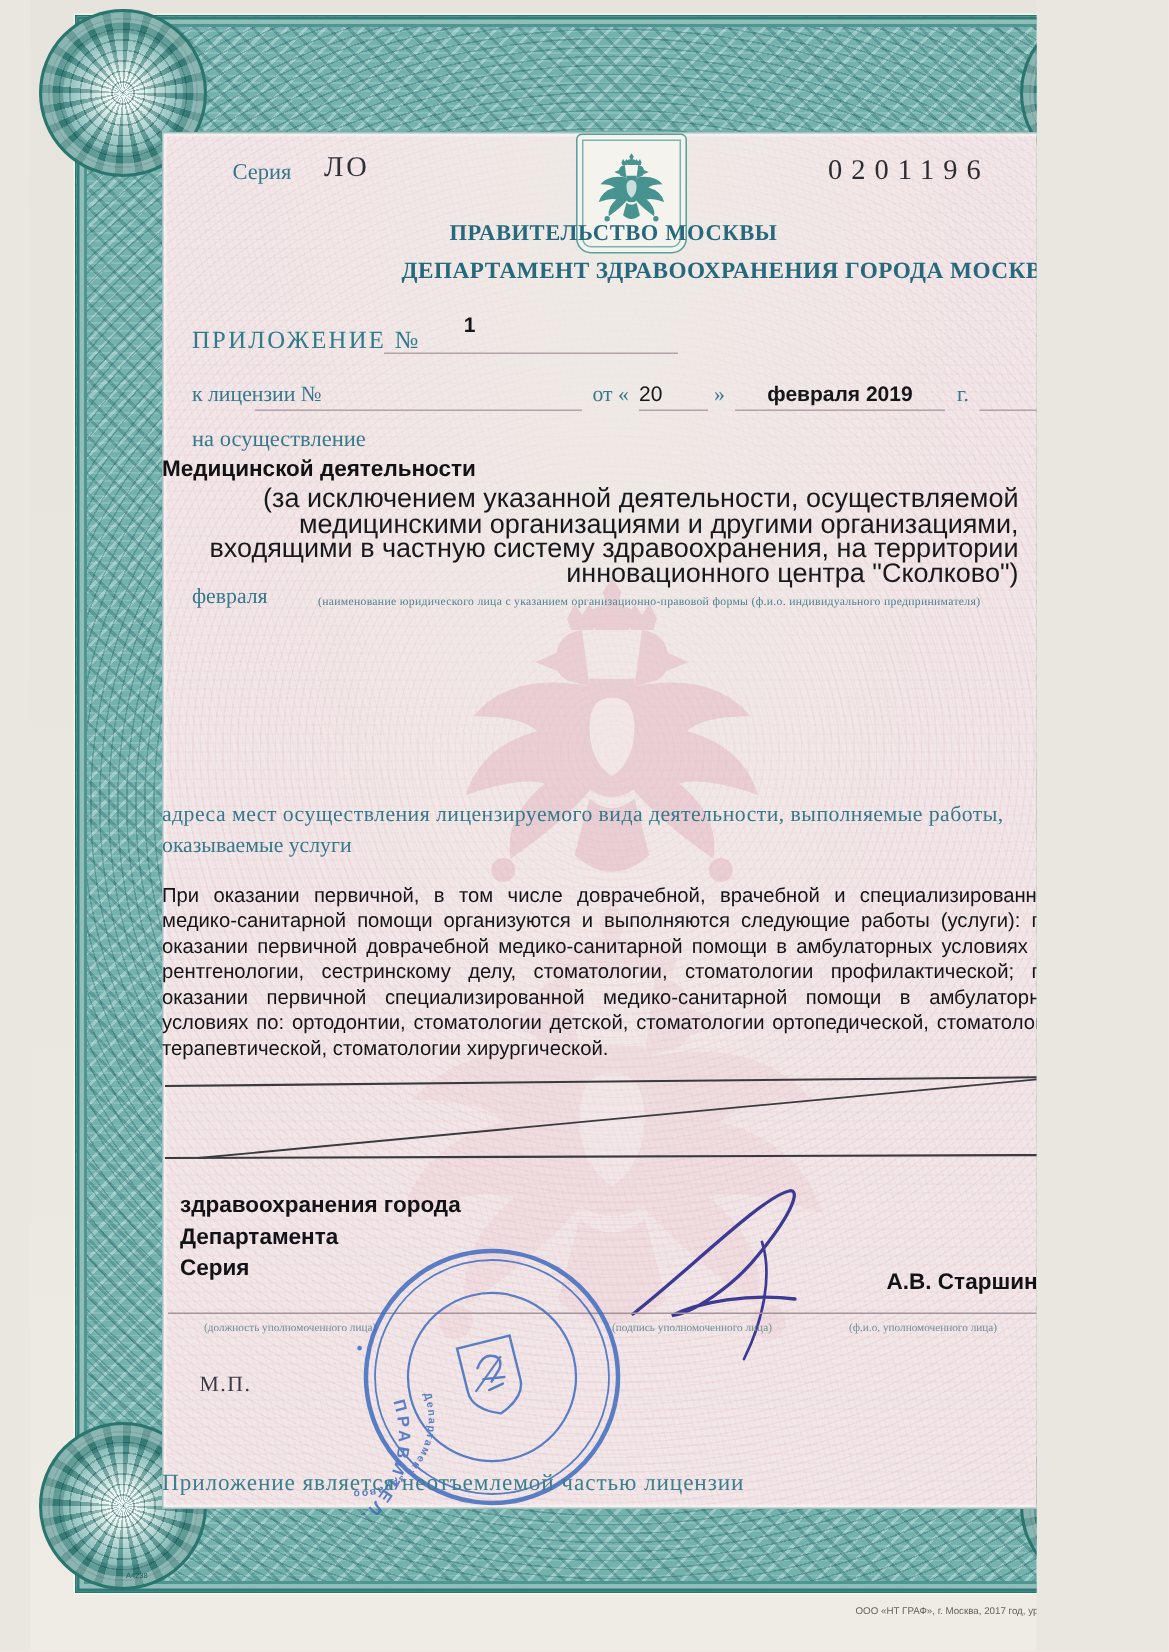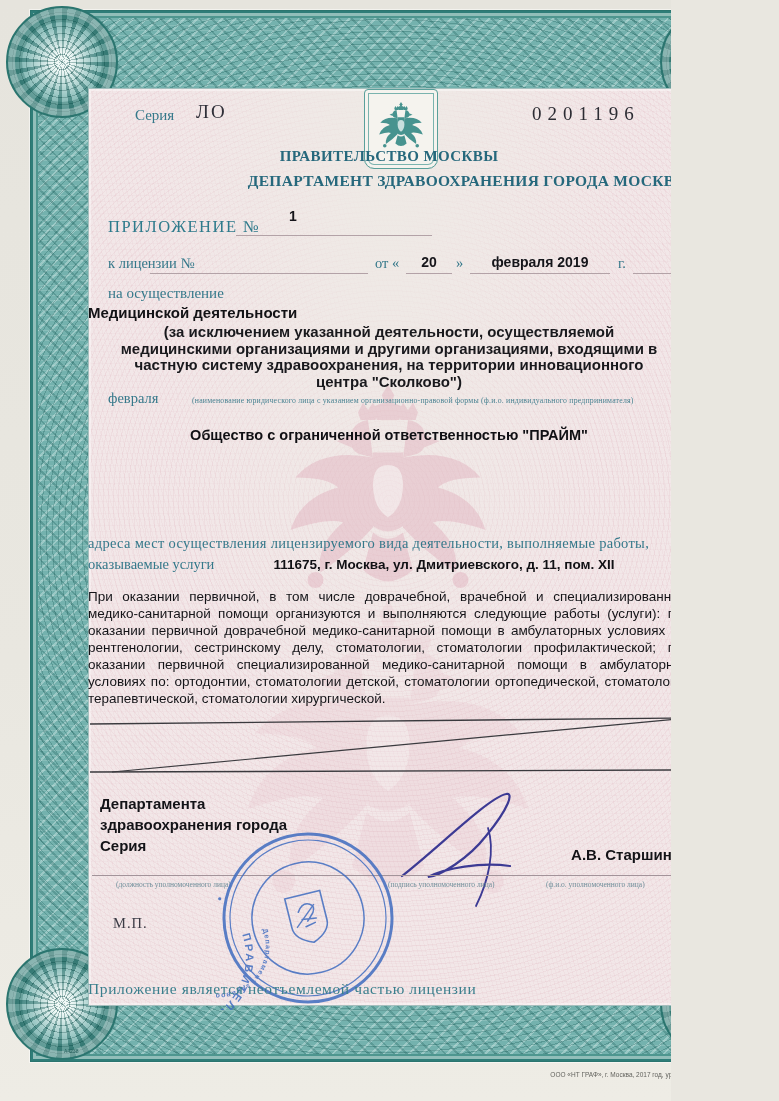--- a/index.html
+++ b/index.html
@@ -1,20 +1,20 @@
 <!DOCTYPE html>
 <html><head>
 <meta charset="utf-8">
 <style>
   * { margin:0; padding:0; box-sizing:border-box; }
   html,body { width:779px; height:1101px; }
   body { font-family:"Liberation Sans", sans-serif; background:#e9e7e0; }
 
   .page { position:relative; width:671px; height:1101px; overflow:hidden;
-    background:linear-gradient(180deg,#e6e4dd 0%, #e9e7e0 60%, #eeece5 100%); }
+    background:linear-gradient(180deg,#e6e4dd 0%, #e9e7e0 60%, #eeece5 100%);margin-left:20px; }
 
   
   .frame { position:absolute; left:30px; top:10px; width:718px; height:1052px;
     background-color:#74b2ae;
     background-image:
       repeating-radial-gradient(circle at 50% 50%, rgba(16,82,78,.28) 0 1px, transparent 1px 6px),
       repeating-linear-gradient(45deg, rgba(16,82,78,.25) 0 2px, transparent 2px 9px),
       repeating-linear-gradient(-45deg, rgba(245,253,252,.30) 0 2px, transparent 2px 9px),
       repeating-linear-gradient(0deg, rgba(255,255,255,.14) 0 1px, transparent 1px 5px);
     border:1px solid #2b756f;
@@ -68,31 +68,31 @@
   .appendix-number{ left:150px; top:120px; width:110px; text-align:center;
                     font-weight:bold; font-size:14px; color:#15151a; }
   .u-line { border-bottom:1px solid #b3a2a7; height:1px; }
   .u-app   { left:148px; top:147px; width:196px; }
 
   .lic-label { left:20px; top:167px; font-size:14.5px; }
   .u-lic     { left:62px;  top:185px; width:218px; }
   .lic-value { left:62px;  top:167px; width:218px; text-align:center; font-weight:bold; font-size:14px; color:#15151a; }
   .date-pre  { left:287px; top:167px; font-size:14.5px; }
   .u-day     { left:318px; top:185px; width:46px; }
-  .date-day  { left:318px; top:166px; width:46px; text-align:center; font-weight:bold; font-size:14px; color:#15151a; }
+  .date-day  { left:318px; top:166px; width:46px; font-weight:normal; font-size:14px; color:#15151a; }
   .date-close{ left:368px; top:167px; font-size:14.5px; }
   .u-month   { left:382px; top:185px; width:140px; }
   .date-my   { left:382px; top:166px; width:140px; text-align:center; font-weight:bold; font-size:14px; color:#15151a; }
   .date-suf  { left:530px; top:167px; font-size:14.5px; }
   .u-tail    { left:545px; top:185px; width:57px; }
 
   .act-label { left:20px; top:197px; font-size:15px; }
   .act-title { left:0; top:216px; width:602px; font-weight:bold; font-size:15px; color:#121215; }
-  .act-note  { left:31px; top:236px; width:540px; text-align:center; font-weight:bold;
-               font-size:15px; line-height:16.5px; color:#19191d; }
+  .act-note  { left:31px; top:236px; width:540px; text-align:right; font-weight:normal;
+               font-size:18px; line-height:16.5px; color:#19191d; }
 
   .issued-label { left:20px; top:302px; font-size:14.5px; }
   .issued-note  { left:104px; top:308px; width:498px; font-size:7.8px; color:#4a8392;
                   font-family:"Liberation Serif", serif; letter-spacing:.2px; }
   .org-name { left:0; top:339px; width:602px; text-align:center; font-weight:bold; font-size:14.5px; color:#101014; }
 
   .addr-label1 { left:0px; top:447px; width:602px; font-size:14.5px; letter-spacing:.3px; }
   .addr-label2 { left:0px; top:468px; font-size:14.5px; }
   .addr-value  { left:110px; top:469px; width:492px; text-align:center; font-weight:bold; font-size:13.5px; color:#101014; }
 
@@ -195,37 +195,35 @@
     <span class="abs serif teal date-suf">г.</span>
     <div class="abs u-line u-tail"></div>
 
     <span class="abs serif teal act-label">на осуществление</span>
     <div class="abs act-title">Медицинской деятельности</div>
     <div class="abs act-note">(за исключением указанной деятельности, осуществляемой медицинскими организациями и другими организациями, входящими в частную систему здравоохранения, на территории инновационного центра "Сколково")</div>
 
     <span class="abs serif teal issued-label">февраля</span>
     <span class="abs issued-note">(наименование юридического лица с указанием организационно-правовой формы  (ф.и.о. индивидуального предпринимателя)</span>
 
-    <div class="abs org-name">Общество с ограниченной ответственностью "ПРАЙМ"</div>
 
     <div class="abs serif teal addr-label1">адреса мест осуществления лицензируемого вида деятельности, выполняемые работы,</div>
     <span class="abs serif teal addr-label2">оказываемые услуги</span>
-    <div class="abs addr-value">111675, г. Москва, ул. Дмитриевского, д. 11, пом. XII</div>
 
     <div class="abs services">При оказании первичной, в том числе доврачебной, врачебной и специализированной, медико-санитарной помощи организуются и выполняются следующие работы (услуги): при оказании первичной доврачебной медико-санитарной помощи в амбулаторных условиях по: рентгенологии, сестринскому делу, стоматологии, стоматологии профилактической; при оказании первичной специализированной медико-санитарной помощи в амбулаторных условиях по: ортодонтии, стоматологии детской, стоматологии ортопедической, стоматологии терапевтической, стоматологии хирургической.</div>
 
     <svg class="abs zlines" viewBox="0 0 602 84">
       <line x1="2" y1="24" x2="600" y2="18" stroke="#3a3a3e" stroke-width="1.4"></line>
       <line x1="600" y1="18" x2="24" y2="72" stroke="#3a3a3e" stroke-width="1.2"></line>
       <line x1="2" y1="72" x2="600" y2="70" stroke="#3a3a3e" stroke-width="1.4"></line>
     </svg>
 
     <div class="abs signer">
+      <div>здравоохранения города</div>
       <div>Департамента</div>
-      <div>здравоохранения города</div>
       <div>Серия</div>
     </div>
     <div class="abs signer-name">А.В. Старшинин</div>
 
     <svg class="abs signature" viewBox="0 0 170 135">
       <path d="M14,96 C 50,68 100,18 118,14 C 126,12 121,28 98,56 C 80,79 52,96 40,97 C 58,88 92,82 122,86" stroke="#3c3a94" stroke-width="2.2" fill="none" stroke-linecap="round"></path>
       <path d="M100,48 C 107,70 101,100 88,126" stroke="#3c3a94" stroke-width="1.8" fill="none" stroke-linecap="round"></path>
     </svg>
 
     <div class="abs sig-rule"></div>

